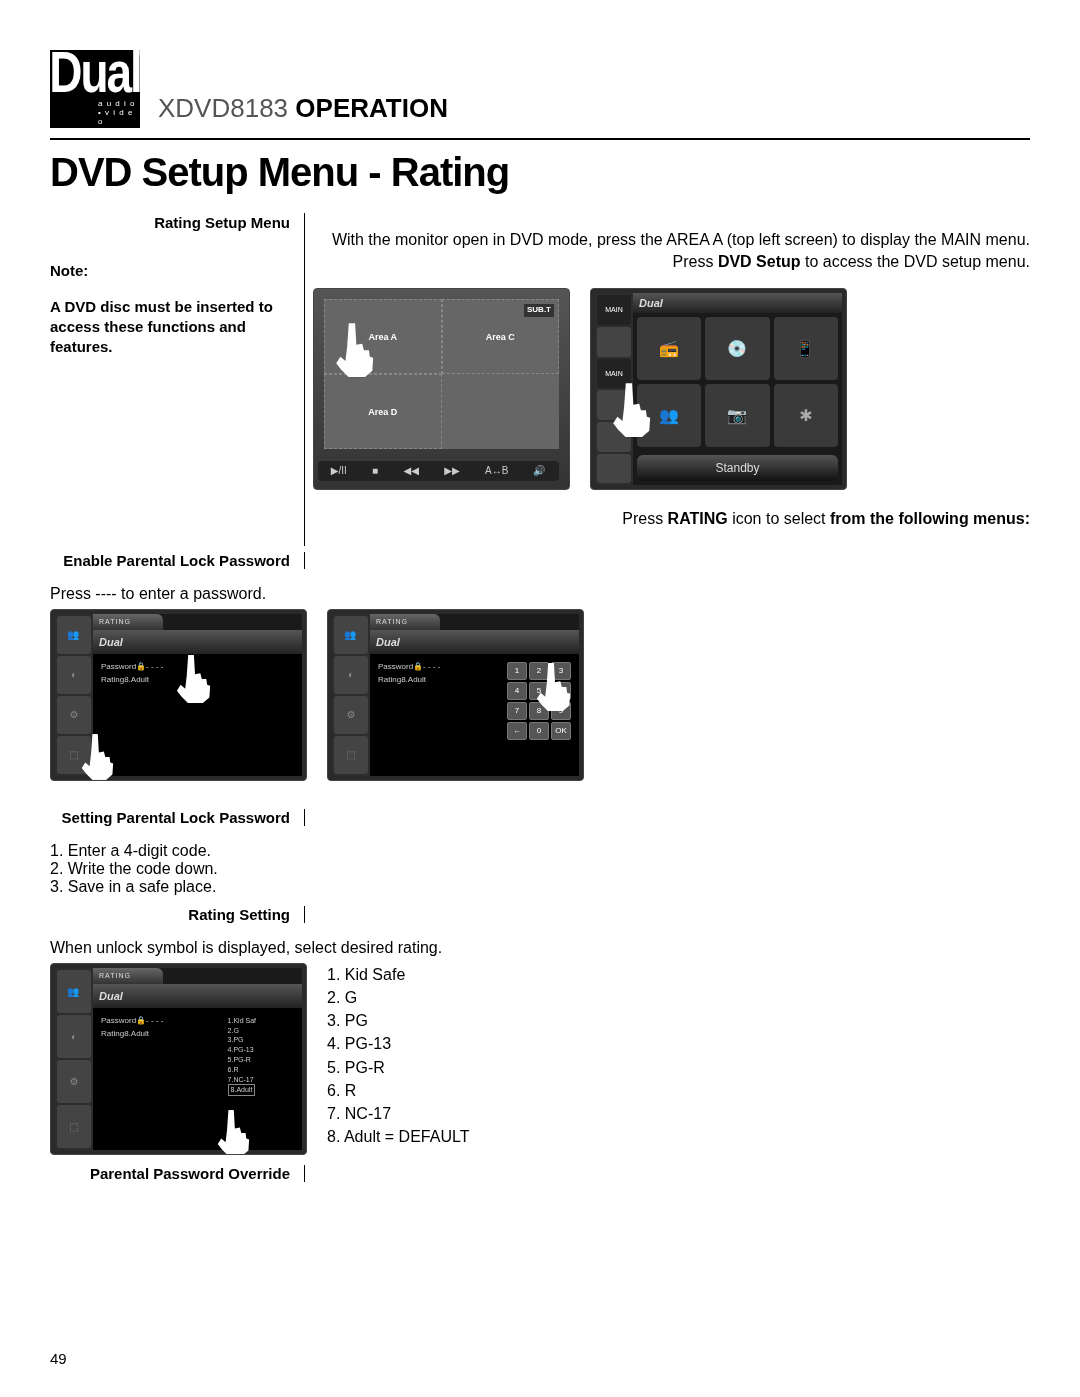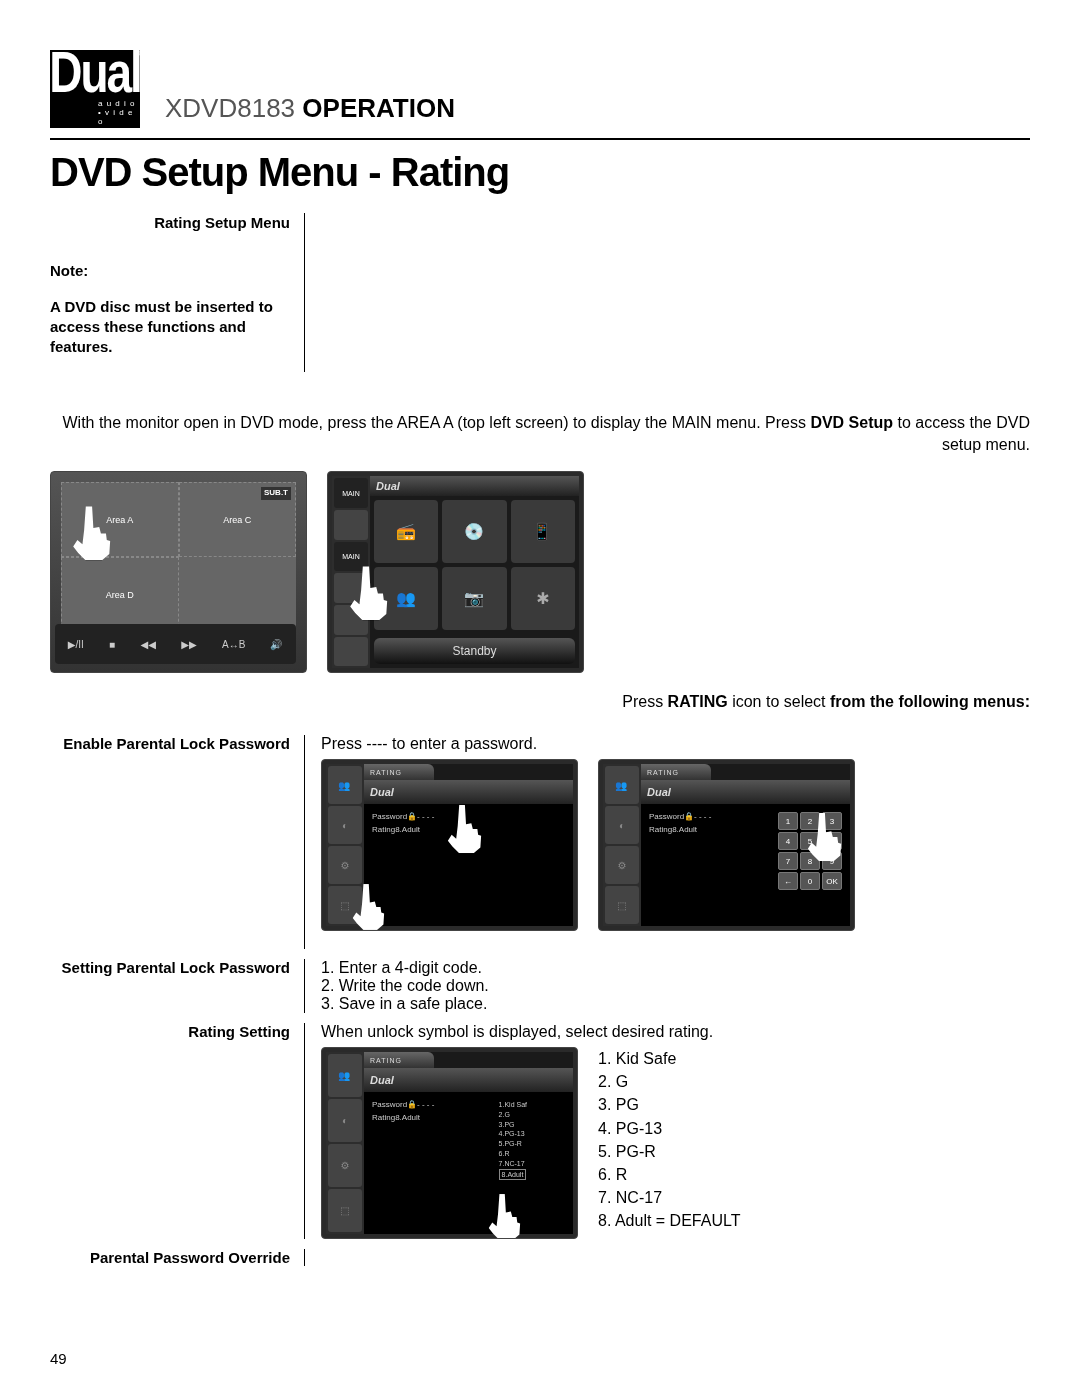--- a/index.html
+++ b/index.html
@@ -51,39 +51,37 @@
   .logo-sub {
     font-size: 8px;
     letter-spacing: 1px;
     margin-top: 6px;
     padding-left: 48px;
   }
   .model-title {
     font-size: 26px;
     font-weight: bold;
     margin-bottom: 4px;
-    margin-left: 7px;
   }
   .model-title .thin { font-weight: normal; color: #555; }
   .hr-line {
     border: none;
     border-top: 2px solid #000;
     margin: 10px 0 8px 0;
   }
   .page-title {
     font-size: 40px;
     font-weight: 800;
     font-stretch: condensed;
     letter-spacing: -1px;
     margin: 10px 0 18px 0;
   }
   .content-grid {
     display: flex;
-    gap: 24px;
-    flex-direction: column;
+    gap: 8px;
   }
   .left-col {
     width: 240px;
     border-right: 1.5px solid #000;
     padding-right: 14px;
     font-size: 15px;
     line-height: 1.35;
   }
   .left-col .label {
     font-weight: bold;
@@ -102,20 +100,21 @@
   .right-col {
     flex: 1;
     font-size: 16px;
     line-height: 1.35;
     text-align: right;
   }
   .row {
     display: flex;
     gap: 16px;
     margin-bottom: 10px;
+    flex-direction: column;
   }
   .row .lab {
     width: 240px;
     border-right: 1.5px solid #000;
     padding-right: 14px;
     text-align: right;
     font-weight: bold;
     font-size: 15px;
   }
   .row .val {
@@ -143,25 +142,26 @@
   }
   .shot-area {
     position: absolute;
     left: 10px; right: 10px; top: 10px; bottom: 40px;
     background: #666;
     display: grid;
     grid-template-columns: 1fr 1fr;
     grid-template-rows: 1fr 1fr;
     font-size: 9px;
     color: #fff;
+    font-weight: bold;
   }
   .shot-area div { display: flex; align-items: center; justify-content: center; border: 0.5px dashed #888; }
   .shot-controls {
     position: absolute;
-    left: 4px; right: 10px; bottom: 8px; height: 40px;
+    left: 4px; right: 10px; bottom: 8px; height: 20px;
     background: #222;
     border-radius: 4px;
     display: flex; align-items: center; justify-content: space-around;
     font-size: 10px; color: #ccc;
   }
   .subt-tag {
     position: absolute; top: 14px; right: 14px;
     background: #333; color: #fff; font-size: 8px; padding: 1px 3px; border: 1px solid #666; font-weight: bold;
   }
   .hand-icon {

